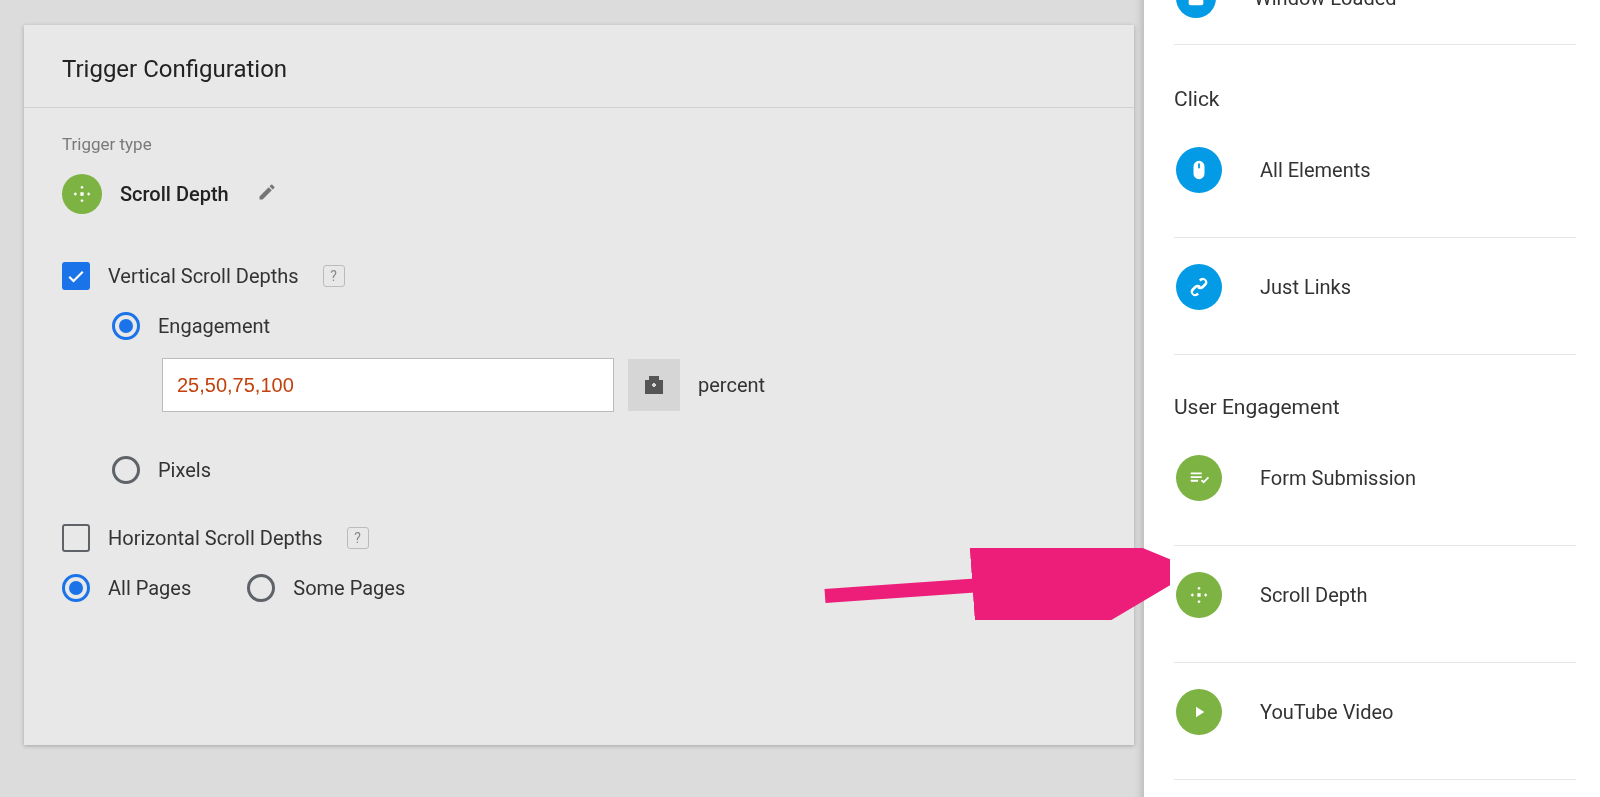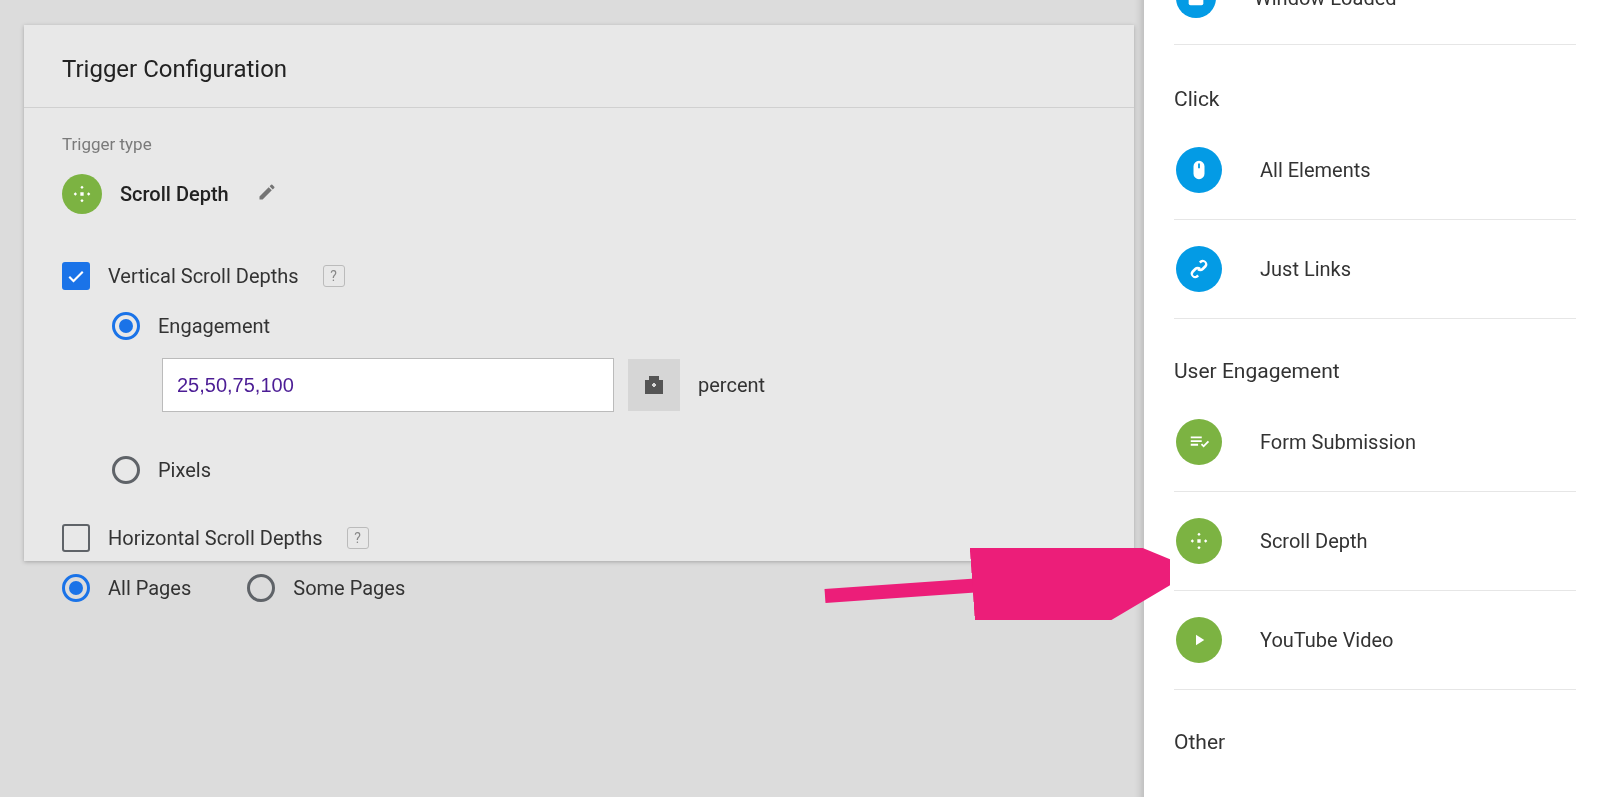--- a/index.html
+++ b/index.html
@@ -12,21 +12,21 @@
     position: relative;
     color: #333;
   }
 
   
   .main-panel {
     position: absolute;
     left: 24px;
     top: 25px;
     width: 1110px;
-    height: 536px;
+    height: 720px;
     background: #e8e8e8;
     box-shadow: 0 1px 4px rgba(0,0,0,0.25);
   }
   .panel-header {
     padding: 30px 38px 24px 38px;
     font-size: 24px;
     font-weight: 400;
     color: #222;
     border-bottom: 1px solid #d0d0d0;
   }
@@ -132,21 +132,21 @@
     gap: 14px;
     margin: 14px 0 44px 50px;
   }
   .text-input {
     width: 452px;
     height: 54px;
     background: #fff;
     border: 1px solid #bbb;
     font-size: 20px;
     padding: 0 14px;
-    color: #4c1d95;
+    color: #c2410c;
   }
   .var-picker-btn {
     width: 52px; height: 52px;
     background: #d6d6d6;
     border: none;
     display: flex; align-items: center; justify-content: center;
     cursor: pointer;
   }
   .unit-label { font-size: 20px; color: #333; margin-left: 4px; }
 
@@ -163,21 +163,21 @@
     width: 456px;
     height: 830px;
     background: #fff;
     box-shadow: -2px 0 8px rgba(0,0,0,0.18);
     padding: 0 0 0 30px;
   }
   .sidebar-item {
     display: flex;
     align-items: center;
     gap: 38px;
-    padding: 26px 0 26px 2px;
+    padding: 26px 0 44px 2px;
     border-bottom: 1px solid #e6e6e6;
     cursor: pointer;
     margin-left: 54px;
   }
   .sidebar-item:first-of-type { padding-top: 0; }
   .sidebar-item .icon-circle { width: 46px; height: 46px; }
   .sidebar-item-label { font-size: 20px; color: #333; }
   .sidebar-section-title {
     font-size: 21px;
     color: #333;

